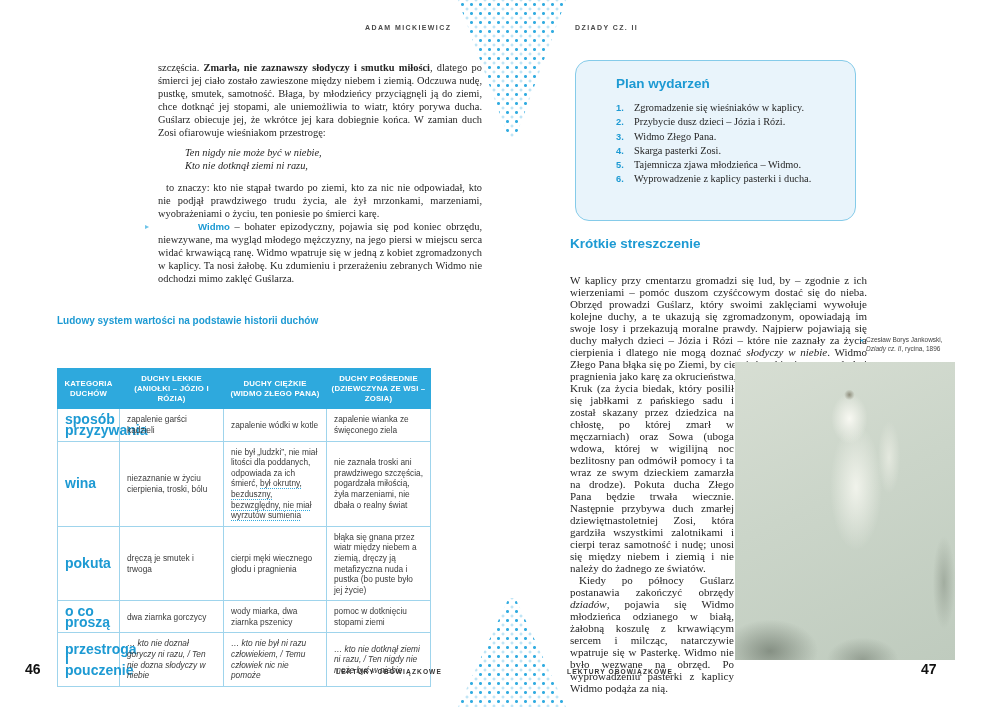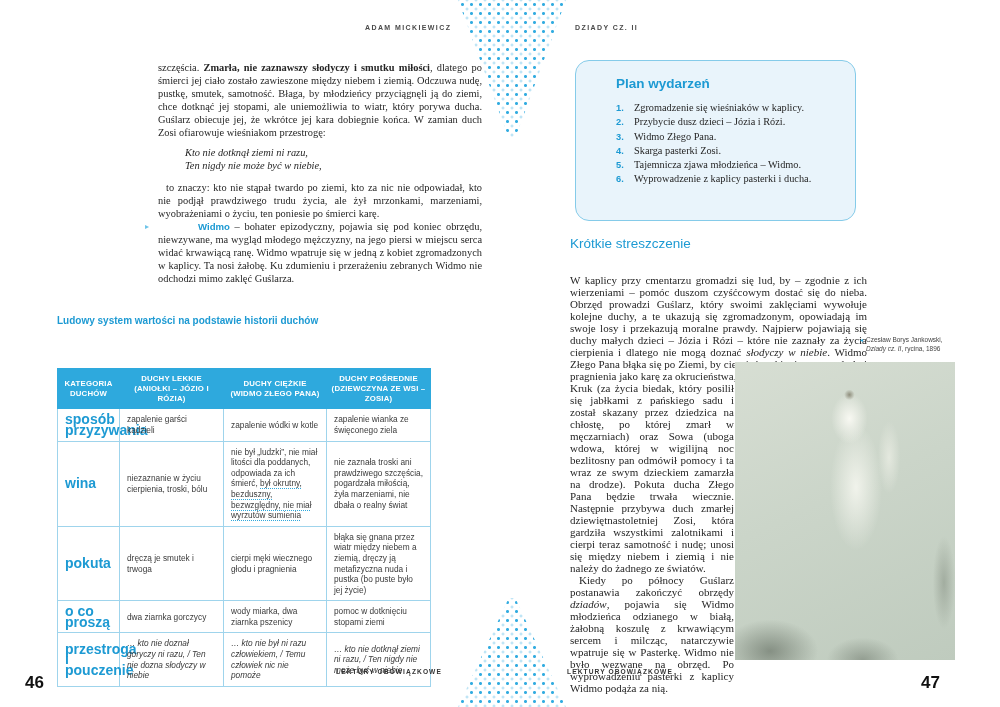--- a/index.html
+++ b/index.html
@@ -45,40 +45,40 @@
   table.duchy th{background:#2ea9dd;color:#fff;font-size:7.8px;line-height:9.8px;
     font-weight:bold;letter-spacing:.2px;padding:5px 4px;text-align:center;
     border:1px solid #2ea9dd;vertical-align:middle;}
   table.duchy td{border:1px solid #9fd4ec;padding:5px 7px;vertical-align:middle;background:#fff;}
   td.rowlabel{color:#1d9ad3;font-weight:bold;font-size:14px;}
   .dotted-u{text-decoration:underline dotted #2ea9dd;text-underline-offset:2px;}
   .cell-quote{font-style:italic;}
 
   
   .pagenum{position:absolute;top:661px;font-family:"Liberation Sans",sans-serif;
-    font-size:17px;font-weight:bold;color:#111;margin-top:12px;}
+    font-size:14px;font-weight:bold;color:#111;}
   .pn-left{left:25px;} .pn-right{left:921px;width:32px;text-align:left;}
   .footer-label{position:absolute;top:668px;width:110px;text-align:center;
     font-family:"Liberation Sans",sans-serif;font-size:6.6px;font-weight:600;
     letter-spacing:1.1px;color:#333;}
   .fl-left{left:334px;} .fl-right{left:565px;}
 
   
   .plan-box{position:absolute;left:575px;top:60px;width:281px;height:161px;
     background:#e9f4fb;border:1.5px solid #85cbe9;border-radius:14px;box-sizing:border-box;
     padding:15px 40px;}
   .plan-title{font-family:"Liberation Sans",sans-serif;font-size:13.5px;font-weight:bold;
     color:#1d9ad3;margin:0 0 10px 0;}
   .plan-list{margin:0;padding:0;list-style:none;}
   .plan-list li{display:flex;gap:7px;font-size:10.3px;line-height:14.3px;color:#262626;}
   .plan-num{font-family:"Liberation Sans",sans-serif;font-weight:bold;color:#1d9ad3;
     font-size:9.3px;min-width:11px;}
 
   .section-title{position:absolute;left:570px;top:236px;font-family:"Liberation Sans",sans-serif;
-    font-size:13.5px;font-weight:normal;color:#1d9ad3;}
+    font-size:13.5px;font-weight:bold;color:#1d9ad3;}
 
   
   .rp-text{position:absolute;left:570px;top:258px;width:297px;
     font-size:11px;line-height:12px;text-align:justify;margin-top:16px;}
   .rp-text .wide{width:297px;}
   .rp-text .narrow{width:164px;}
   .rp-text p{margin:0;}
   .rp-p2{text-indent:9px;}
 
   
@@ -103,22 +103,22 @@
 
   <div class="spine-dots spine-top"></div>
   <div class="spine-dots spine-bottom"></div>
 
   <div class="running-head rh-left">ADAM MICKIEWICZ</div>
   <div class="running-head rh-right">DZIADY CZ. II</div>
 
   <div class="lp-text">
     <p><span>szczęścia. </span><span class="b">Zmarła, nie zaznawszy słodyczy i smutku miłości</span><span>, dlatego po śmierci jej ciało zostało zawieszone między niebem i ziemią. Odczuwa nudę, pustkę, smutek, samotność. Błaga, by młodzieńcy przyciągnęli ją do ziemi, chce dotknąć jej stopami, ale uniemożliwia to wiatr, który porywa ducha. Guślarz obiecuje jej, że wkrótce jej kara dobiegnie końca. W zamian duch Zosi ofiarowuje wieśniakom przestrogę:</span></p>
     <div class="quote">
+      <div>Ten nigdy nie może być w niebie,</div>
       <div>Kto nie dotknął ziemi ni razu,</div>
-      <div>Ten nigdy nie może być w niebie,</div>
     </div>
     <p class="p-indent">to znaczy: kto nie stąpał twardo po ziemi, kto za nic nie odpowiadał, kto nie podjął prawdziwego trudu życia, ale żył mrzonkami, marzeniami, wyobrażeniami o życiu, ten poniesie po śmierci karę.</p>
     <p class="bullet-para p2">
       <span class="bullet-tri">▸</span><span class="term">Widmo</span><span> – bohater epizodyczny, pojawia się pod koniec obrzędu, niewzywane, ma wygląd młodego mężczyzny, na jego piersi w miejscu serca widać krwawiącą ranę. Widmo wpatruje się w jedną z kobiet zgromadzonych w kaplicy. Ta nosi żałobę. Ku zdumieniu i przerażeniu zebranych Widmo nie odchodzi mimo zaklęć Guślarza.</span>
     </p>
   </div>
 
   <div class="table-title">Ludowy system wartości na podstawie historii duchów</div>
 
   <table class="duchy">

